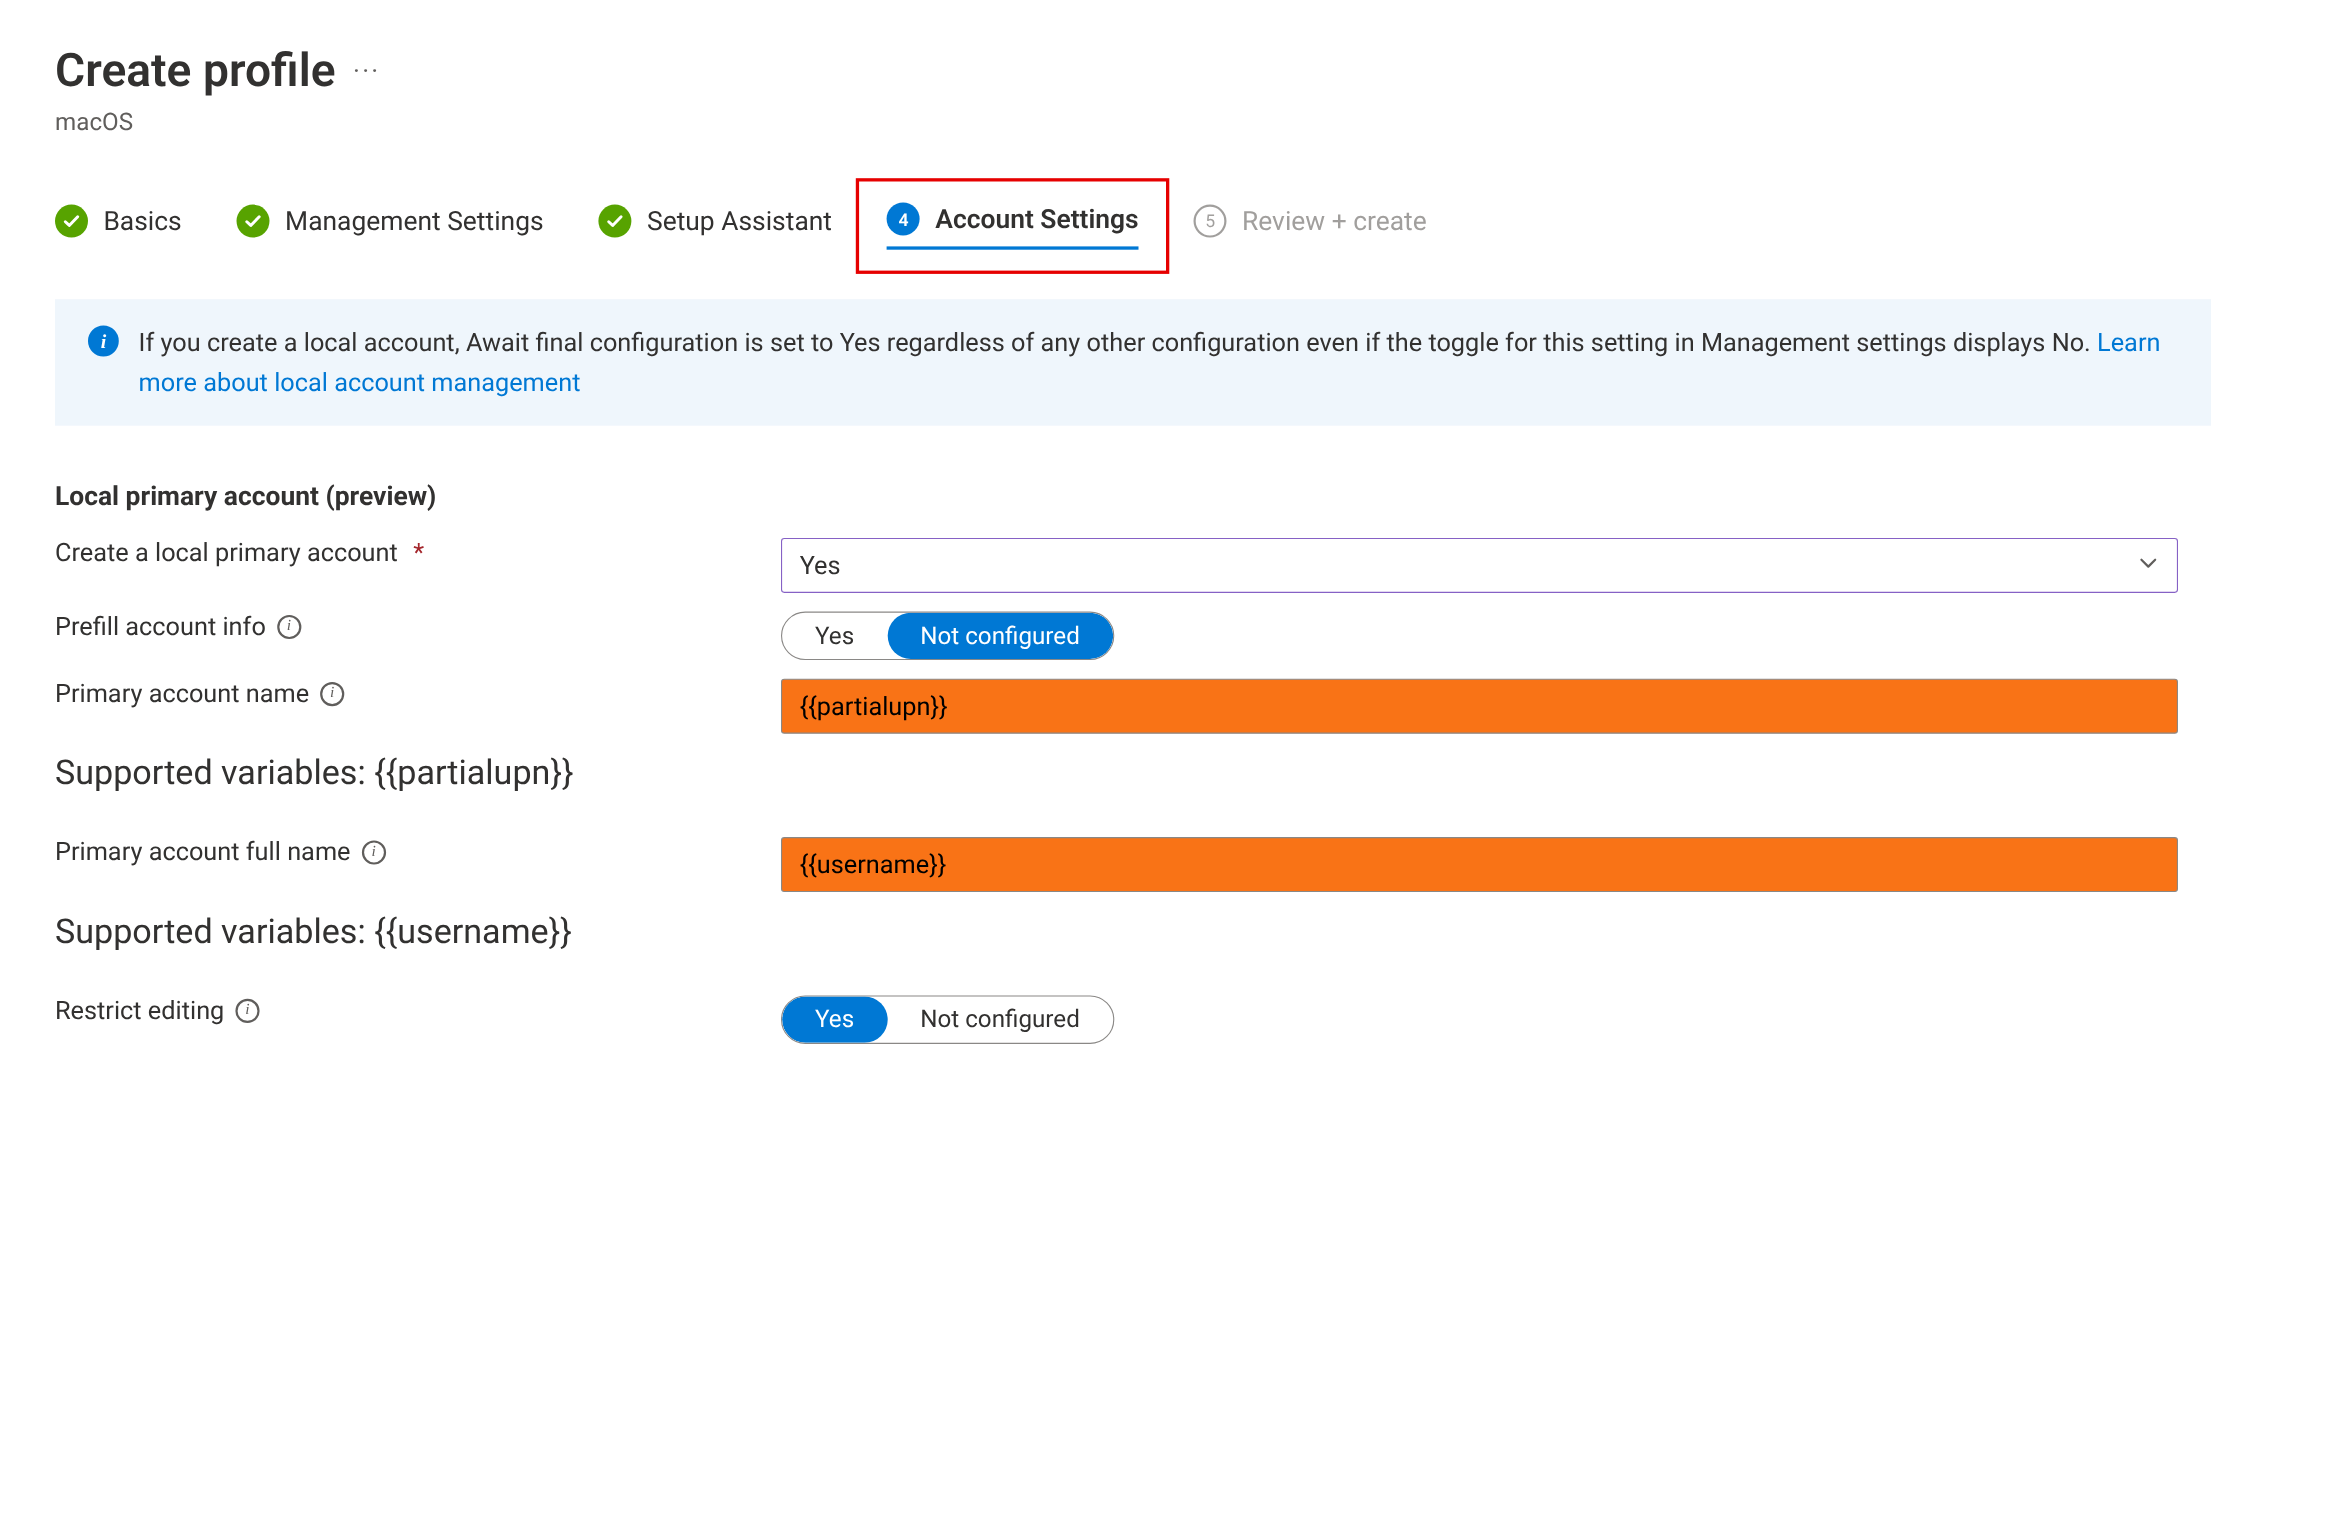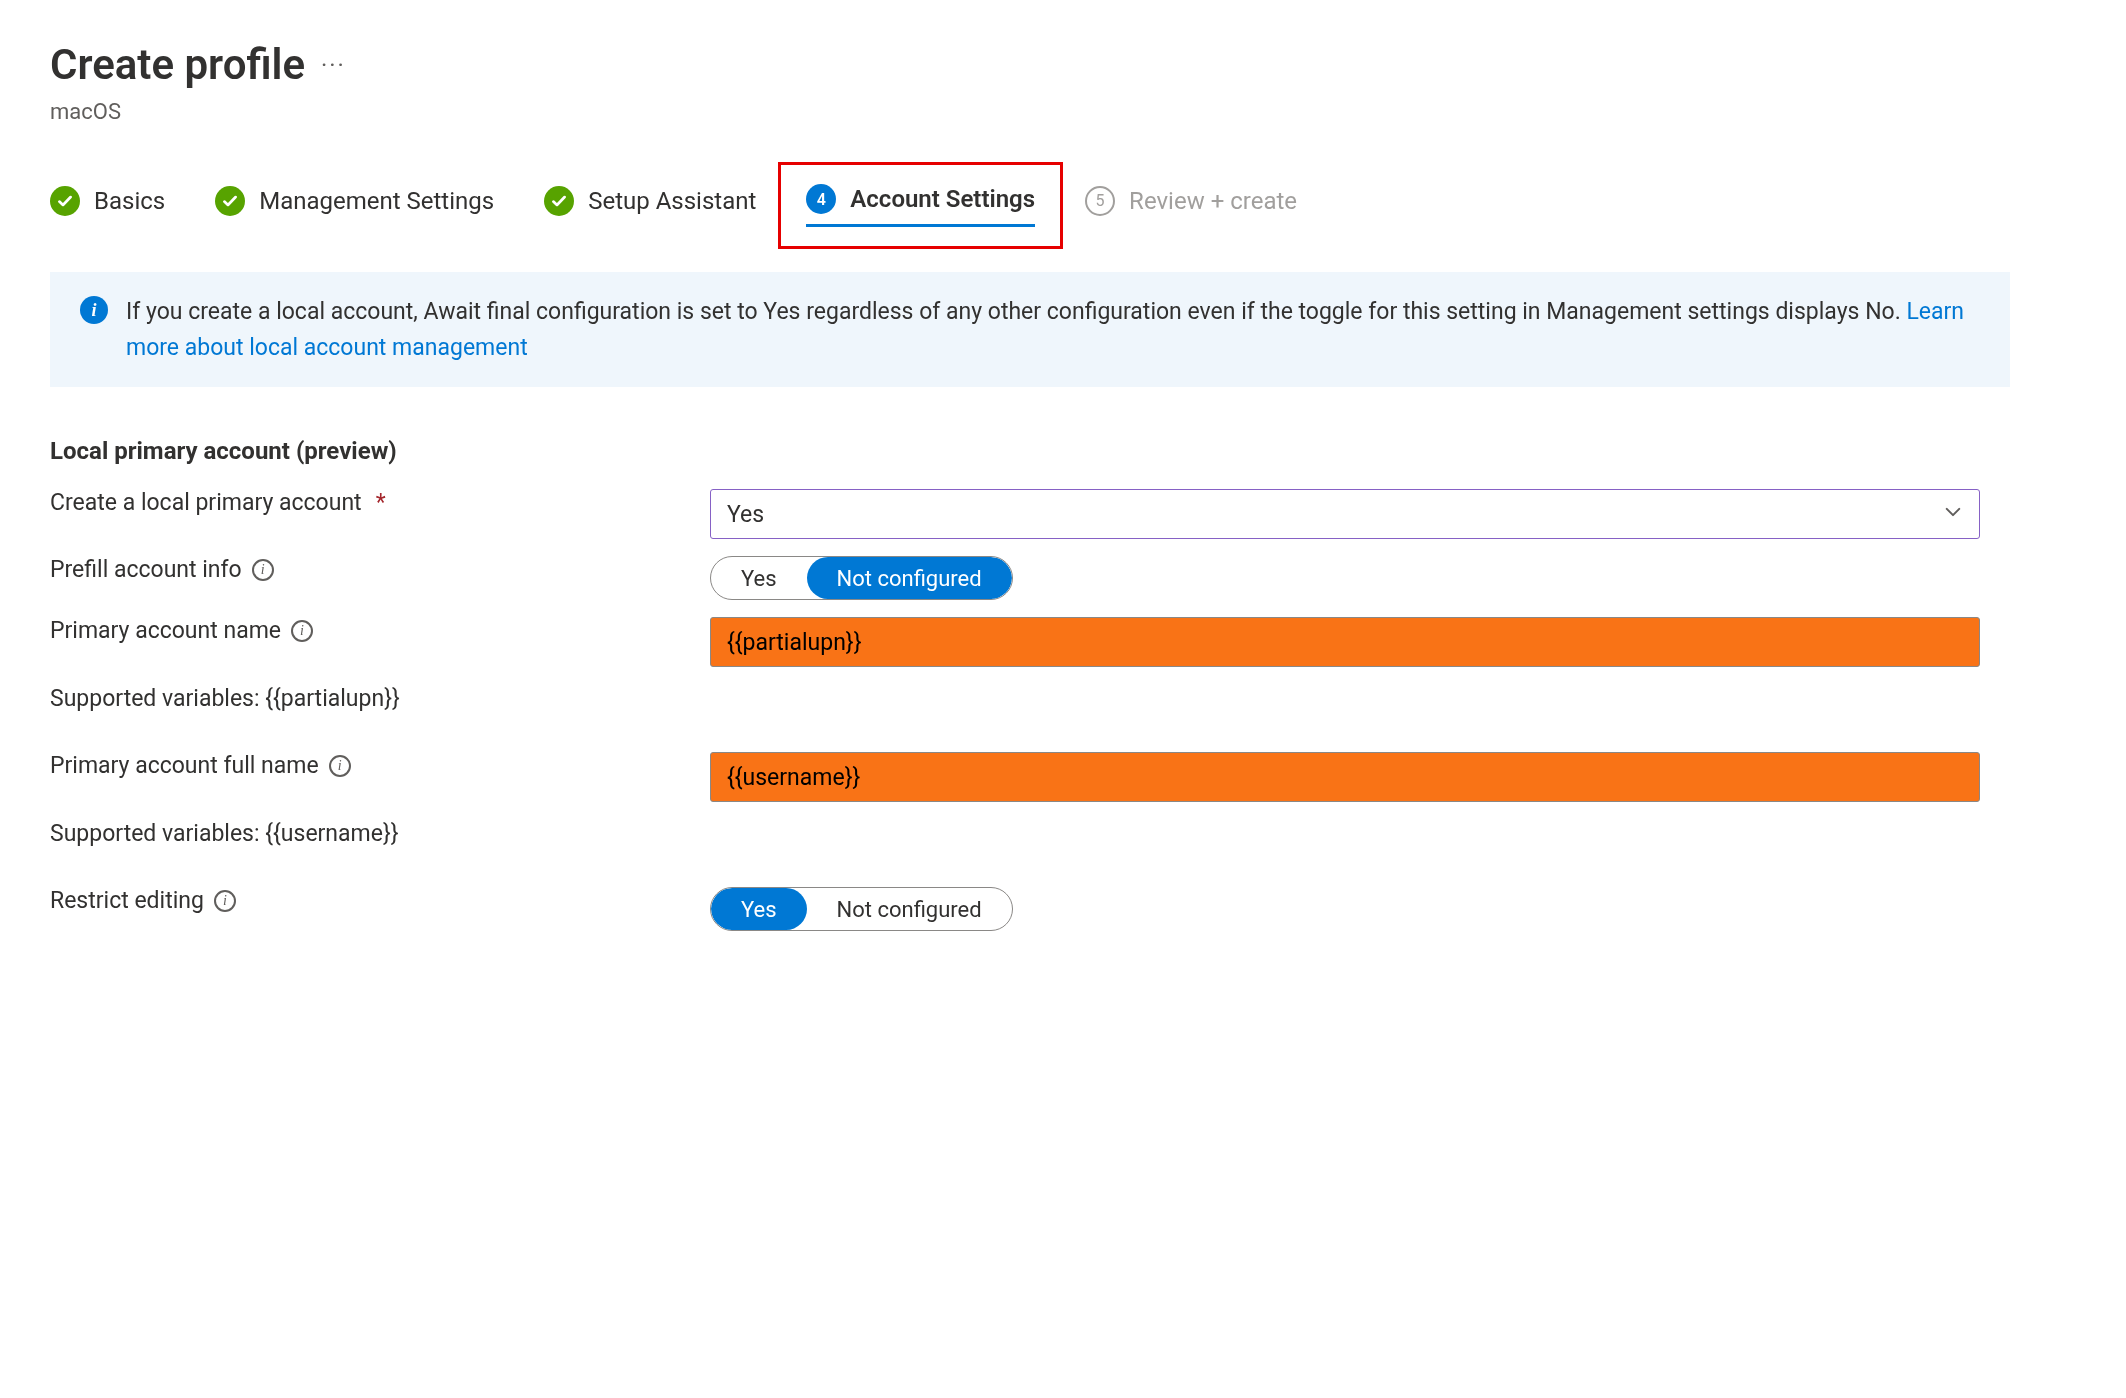--- a/index.html
+++ b/index.html
@@ -134,21 +134,21 @@
     font-size: 23px;
     color: #323130;
     display: flex;
     align-items: center;
     gap: 10px;
   }
   .hint-row {
     margin-bottom: 40px;
   }
   .hint-text {
-    font-size: 23px;
+    font-size: 31px;
     color: #323130;
   }
   .req {
     color: #a4262c;
     margin-left: 4px;
   }
   .info-circle {
     width: 22px;
     height: 22px;
     border-radius: 50%;

